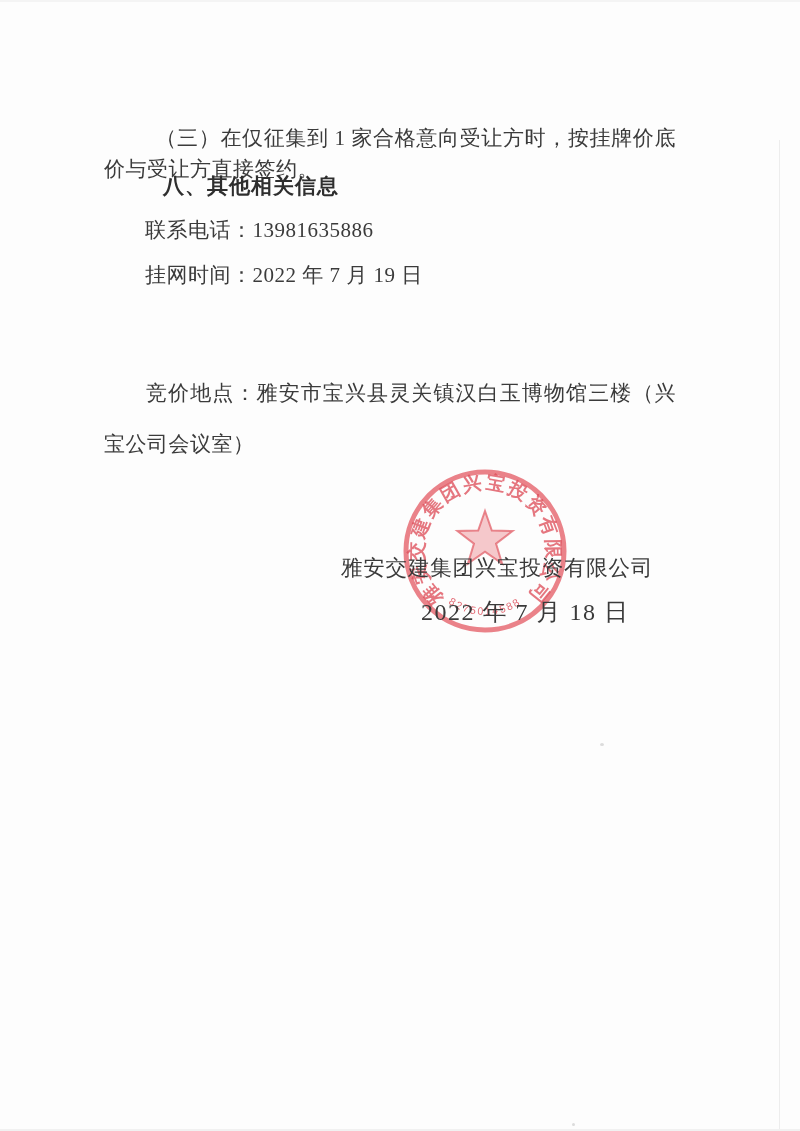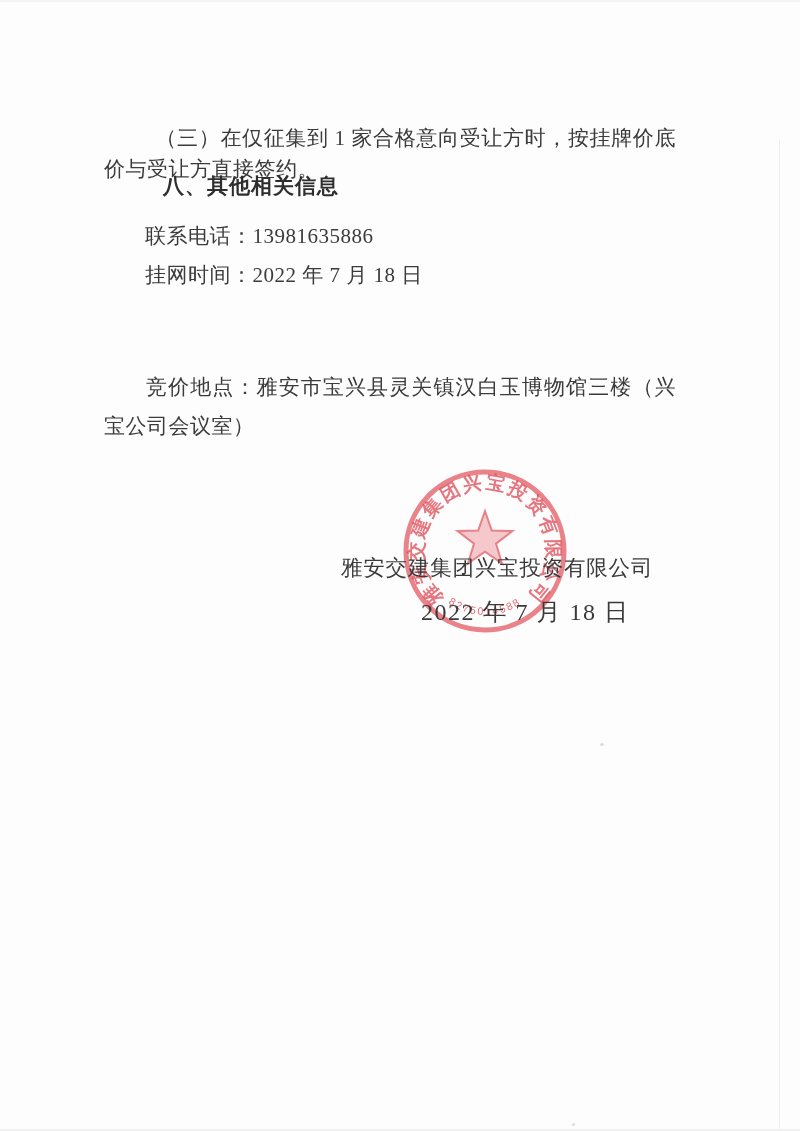--- a/index.html
+++ b/index.html
@@ -28,26 +28,26 @@
   .section-heading {
     position:absolute; left:155px; top:164px; margin:8px;
     font-family:"Liberation Sans", sans-serif;
     font-weight:bold; font-size:21px; letter-spacing:1px; color:#2e2e2e;
   }
   .info-line {
     position:absolute; left:145px;
     font-size:21px; letter-spacing:0.5px; white-space:nowrap;
   }
   .info-contact  { top:196px; }
-  .info-phone    { top:222px; }
+  .info-phone    { top:216px; }
   .info-listing  { top:261px; }
   .info-bidding  { top:303px; }
   .venue {
     position:absolute; left:104px; top:347px; width:572px;
-    font-size:21px; line-height:39px; letter-spacing:0.5px;
+    font-size:21px; line-height:51px; letter-spacing:0.5px;
     text-align:justify; text-indent:2em;
   }
 
   .seal {
     position:absolute; left:390px; top:456px;
     width:190px; height:190px;
     z-index:1;
     filter:blur(0.3px);
   }
   .sig-company {
@@ -70,21 +70,21 @@
   <div class="speck speck-1"></div>
   <div class="speck speck-2"></div>
 
   <p class="clause">（三）在仅征集到 1 家合格意向受让方时，按挂牌价底价与受让方直接签约。</p>
 
   <h3 class="section-heading">八、其他相关信息</h3>
 
 
   <div class="info-line info-phone">联系电话：13981635886</div>
 
-  <div class="info-line info-listing">挂网时间：2022 年 7 月 18 日</div>
+  <div class="info-line info-listing">挂网时间：2022 年 7 月 19 日</div>
 
 
   <p class="venue">竞价地点：雅安市宝兴县灵关镇汉白玉博物馆三楼（兴宝公司会议室）</p>
 
   <svg class="seal" viewBox="0 0 190 190" aria-hidden="true">
     <defs>
       <path id="sealArcTop" d="M 51.16 138.84 A 62 62 0 1 1 138.84 138.84" fill="none"></path>
       <path id="sealArcBottom" d="M 42.6 131.7 A 64 64 0 0 0 147.4 131.7" fill="none"></path>
     </defs>
 

